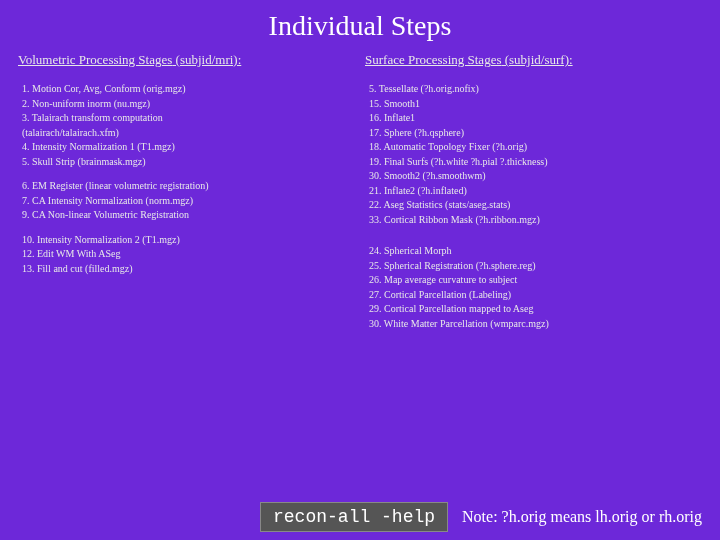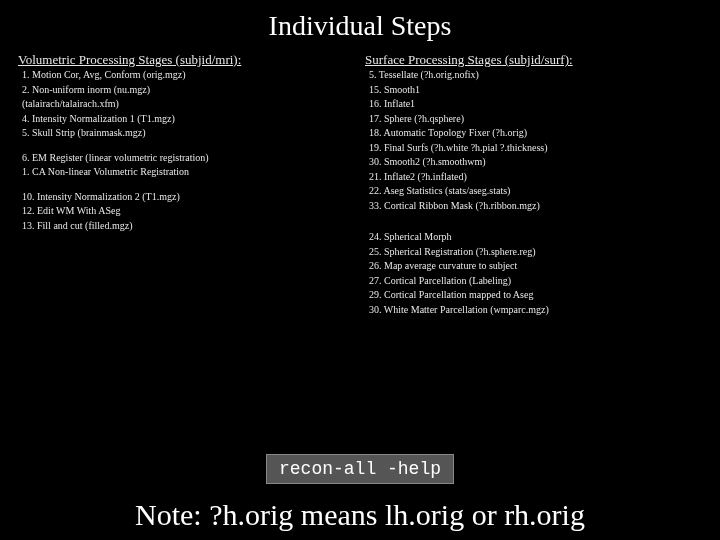--- a/index.html
+++ b/index.html
@@ -7,21 +7,21 @@
       width: 720px;
       height: 540px;
       background-color: #1a1a2e;
       font-family: 'Times New Roman', Times, serif;
       color: #e8e8e8;
       overflow: hidden;
     }
     .page {
       width: 720px;
       height: 540px;
-      background-color: #000000;
+      background-color: #6d28d9;
       display: flex;
       flex-direction: column;
       padding: 10px 18px 8px 18px;
     }
     .title {
       text-align: center;
       font-size: 28px;
       font-weight: normal;
       color: #ffffff;
       margin-bottom: 10px;
@@ -45,78 +45,81 @@
       flex-direction: column;
       gap: 7px;
     }
     .section {
       margin-bottom: 8px;
     }
     .section-header {
       text-decoration: underline;
       font-size: 13px;
       color: #e8e8e8;
-      margin-bottom: 0;
+      margin-bottom: 14px;
     }
     .section-header span {
       text-decoration: none;
     }
     .item {
       font-size: 10px;
       color: #e8e8e8;
       line-height: 1.45;
       padding-left: 4px;
     }
     .footer {
       display: flex;
-      flex-direction: column;
+      flex-direction: row;
       align-items: center;
       margin-top: 6px;
       gap: 14px;
+      justify-content: flex-end;
     }
     .recon-btn {
       background-color: #555555;
       color: #ffffff;
       font-size: 18px;
       font-family: 'Courier New', Courier, monospace;
       padding: 4px 12px;
       border: 1px solid #888;
       white-space: nowrap;
     }
     .note-text {
-      font-size: 30px;
+      font-size: 16px;
       color: #ffffff;
       font-family: 'Times New Roman', Times, serif;
     }
   </style>
 </head>
 <body>
 
 <div class="page">
   <div class="title">Individual Steps</div>
 
   <div class="columns">
 
     <div class="left-col">
 
       <div class="section">
         <div class="section-header">
           <span>Volumetric Processing Stages</span><span> (subjid/mri):</span>
         </div>
         <div class="item">1.  Motion Cor, Avg, Conform (orig.mgz)</div>
         <div class="item">2.  Non-uniform inorm (nu.mgz)</div>
+        <div class="item">3.  Talairach transform computation</div>
         <div class="item">     (talairach/talairach.xfm)</div>
         <div class="item">4.  Intensity Normalization 1 (T1.mgz)</div>
         <div class="item">5.  Skull Strip (brainmask.mgz)</div>
       </div>
 
       <div class="section">
         <div style="margin-bottom:2px;"></div>
         <div class="item">6.  EM Register (linear volumetric registration)</div>
-        <div class="item">1.  CA Non-linear Volumetric Registration</div>
+        <div class="item">7.  CA Intensity Normalization (norm.mgz)</div>
+        <div class="item">9.  CA Non-linear Volumetric Registration</div>
       </div>
 
       <div class="section">
         <div style="margin-bottom:2px;"></div>
         <div class="item">10. Intensity Normalization 2 (T1.mgz)</div>
         <div class="item">12. Edit WM With ASeg</div>
         <div class="item">13. Fill and cut (filled.mgz)</div>
       </div>
 
     </div>

